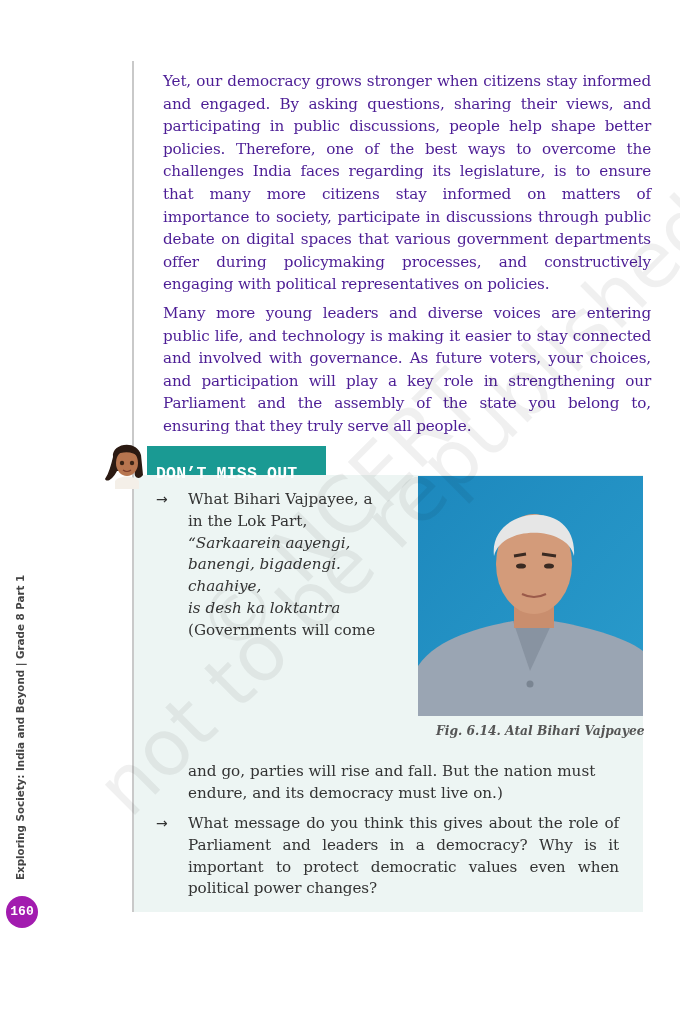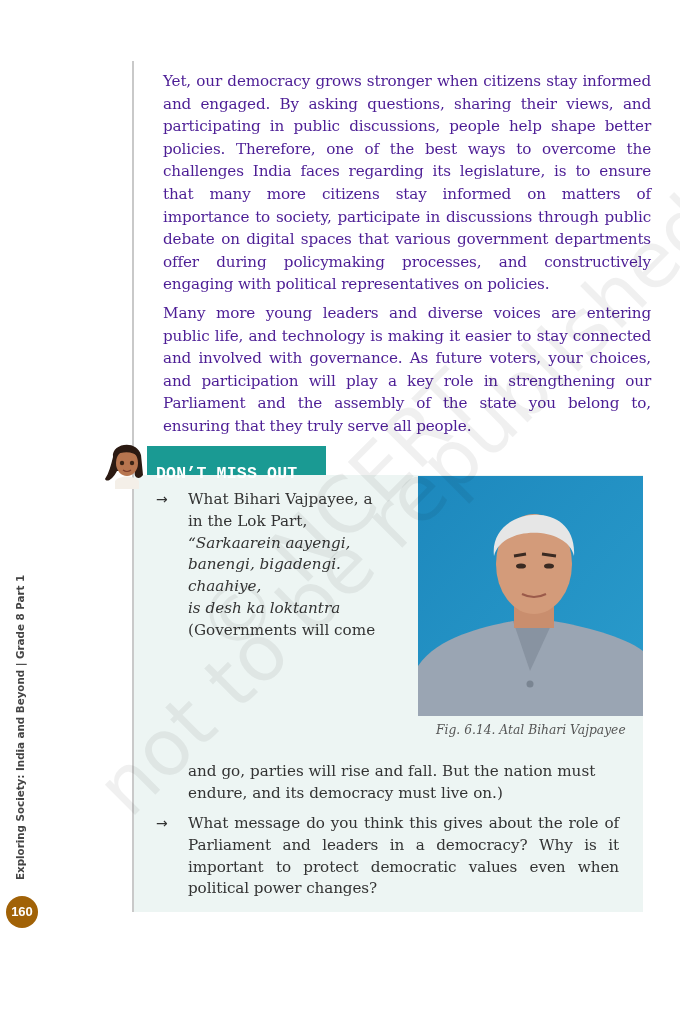--- a/index.html
+++ b/index.html
@@ -22,28 +22,28 @@
   #arrow2 { left:156px; top:815px; }
 
   .item-text { position:absolute; left:188px; font-size:15.2px; line-height:21.8px; color:#333; margin:0; }
   #item1 { top:489px; width:230px; }
   #item1 .l { display:block; white-space:nowrap; }
   #item1 .it { font-style:italic; }
   #item1-cont { top:761px; width:440px; }
   #item2 { top:813px; width:431px; text-align:justify; letter-spacing:-0.1px; }
 
   .photo { position:absolute; left:418px; top:476px; width:225px; height:240px; background:#1f8fc0; overflow:hidden; }
-  .caption { position:absolute; left:436px; top:723px; font-style:italic; font-size:12.3px; color:#555; }
+  .caption { position:absolute; left:436px; top:723px; font-style:italic; font-size:12.3px; color:#555;font-weight:bold; }
 
   .watermark { position:absolute; left:0; top:0; width:680px; height:1024px; pointer-events:none; }
 
   .side-label { position:absolute; left:14px; top:880px; transform-origin:0 0; transform:rotate(-90deg);
                 font-family:"DejaVu Sans", sans-serif; font-size:10.3px; font-weight:bold; color:#444; white-space:nowrap; }
-  .page-num { position:absolute; left:6px; top:896px; width:32px; height:32px; border-radius:50%; background:#a16207;
-              color:#fff; font-family:Liberation Sans, sans-serif; font-weight:bold; font-size:13px; text-align:center; line-height:32px; }
+  .page-num { position:absolute; left:6px; top:896px; width:32px; height:32px; border-radius:50%; background:#a21caf;
+              color:#fff; font-family:Liberation Mono, monospace; font-weight:bold; font-size:13px; text-align:center; line-height:32px; }
 </style>
 </head>
 <body>
 
 <div class="rule"></div>
 
 <p class="para" id="p1">Yet, our democracy grows stronger when citizens stay informed and engaged. By asking questions, sharing their views, and participating in public discussions, people help shape better policies. Therefore, one of the best ways to overcome the challenges India faces regarding its legislature, is to ensure that many more citizens stay informed on matters of importance to society, participate in discussions through public debate on digital spaces that various government departments offer during policymaking processes, and constructively engaging with political representatives on policies.</p>
 <p class="para" id="p2">Many more young leaders and diverse voices are entering public life, and technology is making it easier to stay connected and involved with governance. As future voters, your choices, and participation will play a key role in strengthening our Parliament and the assembly of the state you belong to, ensuring that they truly serve all people.</p>
 
 <div class="box"></div>

